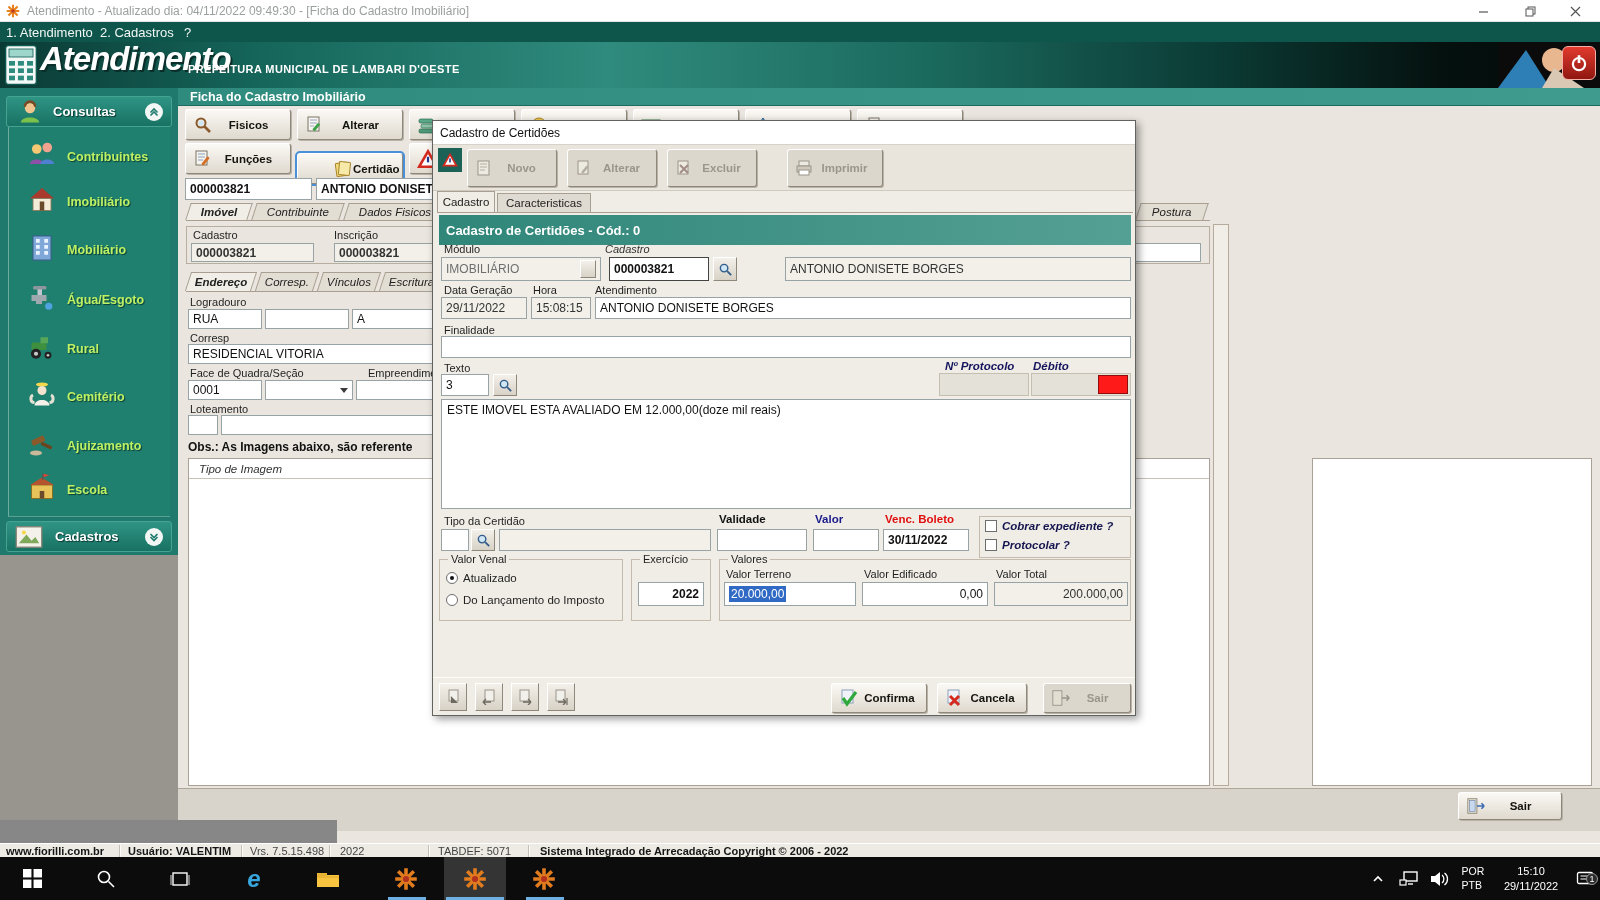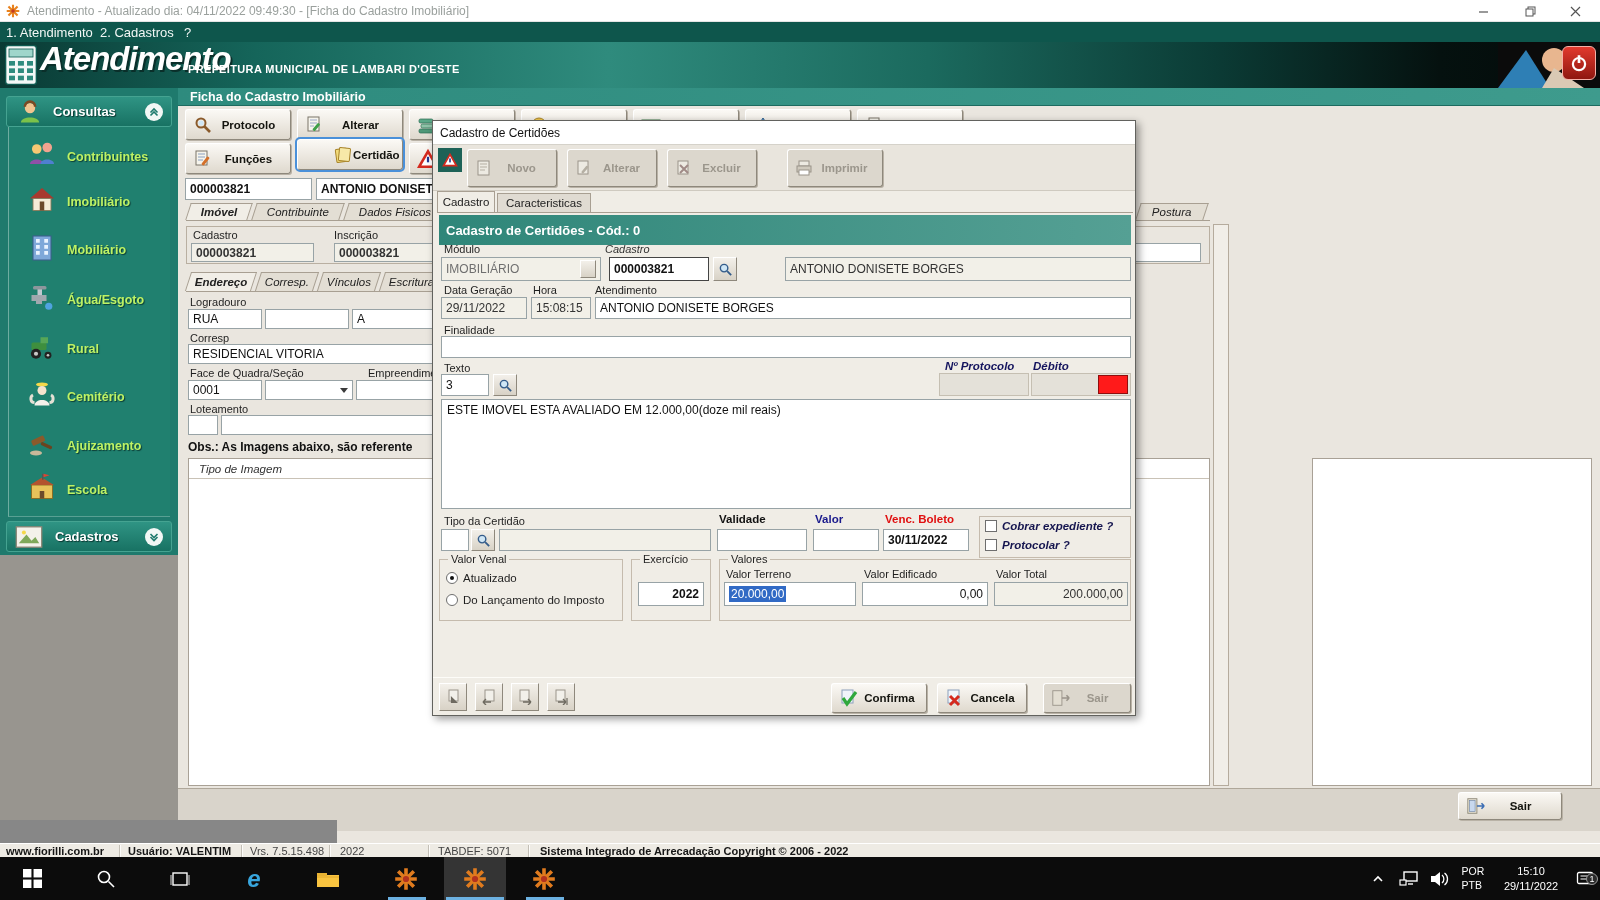--- a/index.html
+++ b/index.html
@@ -266,21 +266,21 @@
   </div>
 
   <div class="a btn" style="left:185px;top:109px;width:106px;height:31px;">
     <span class="ic">
         <svg width="20" height="20" viewBox="0 0 20 20" fill="none">
           <circle cx="8" cy="8" r="4.5" stroke="#8A5A2B" stroke-width="2"></circle>
           <path d="M11.5 11.5L17 17" stroke="#8A5A2B" stroke-width="2.6"></path>
           <circle cx="8" cy="8" r="2.6" fill="#CFE6F5"></circle>
         </svg>
       </span>
-    <span class="bl">Protocolo</span>
+    <span class="bl">Fisicos</span>
   </div>
   <div class="a btn" style="left:297px;top:109px;width:106px;height:31px;">
     <span class="ic">
         <svg width="20" height="20" viewBox="0 0 20 20">
           <rect x="3" y="2" width="11" height="14" fill="#F6F4EC" stroke="#7A7468"></rect>
           <path d="M5 5h7M5 8h7M5 11h4" stroke="#9AA8C8" stroke-width="1"></path>
           <rect x="10" y="8" width="3" height="9" rx="1" fill="#3FA04A" transform="rotate(40 12 12)"></rect>
         </svg>
       </span>
     <span class="bl">Alterar</span>
@@ -336,21 +336,21 @@
   <div class="a btn" style="left:185px;top:143px;width:106px;height:31px;">
     <span class="ic">
         <svg width="20" height="20" viewBox="0 0 20 20">
           <rect x="3" y="2" width="11" height="14" fill="#F6F4EC" stroke="#7A7468"></rect>
           <path d="M5 5h7M5 8h7M5 11h5" stroke="#8AA0C0"></path>
           <rect x="11" y="7" width="3" height="10" rx="1" fill="#D4702A" transform="rotate(38 12.5 12)"></rect>
         </svg>
       </span>
     <span class="bl">Funções</span>
   </div>
-  <div class="a btn focus" style="left:297px;top:139px;width:106px;height:31px;padding-left:28px;">
+  <div class="a btn focus" style="left:297px;top:153px;width:106px;height:31px;padding-left:28px;">
     <span class="ic">
         <svg width="20" height="20" viewBox="0 0 20 20">
           <rect x="3" y="4" width="11" height="13" rx="1" fill="#F2DB7A" stroke="#A8842A" transform="rotate(-8 8 10)"></rect>
           <rect x="6" y="3" width="11" height="13" rx="1" fill="#F7E9A8" stroke="#A8842A" transform="rotate(6 12 9)"></rect>
         </svg>
       </span>
     <span class="bl">Certidão</span>
   </div>
   <div class="a btn" style="left:409px;top:143px;width:106px;height:31px;">
     <span class="ic">

